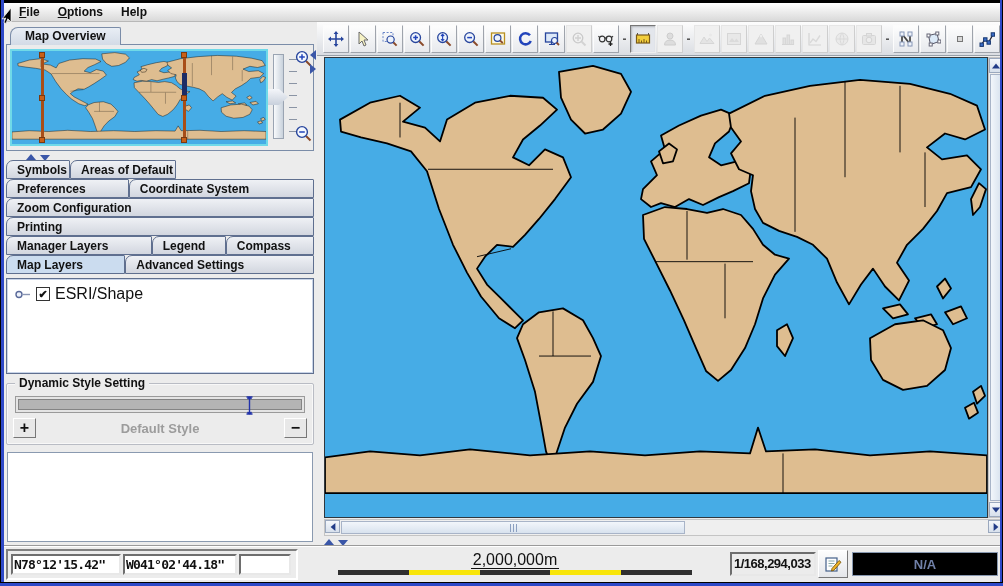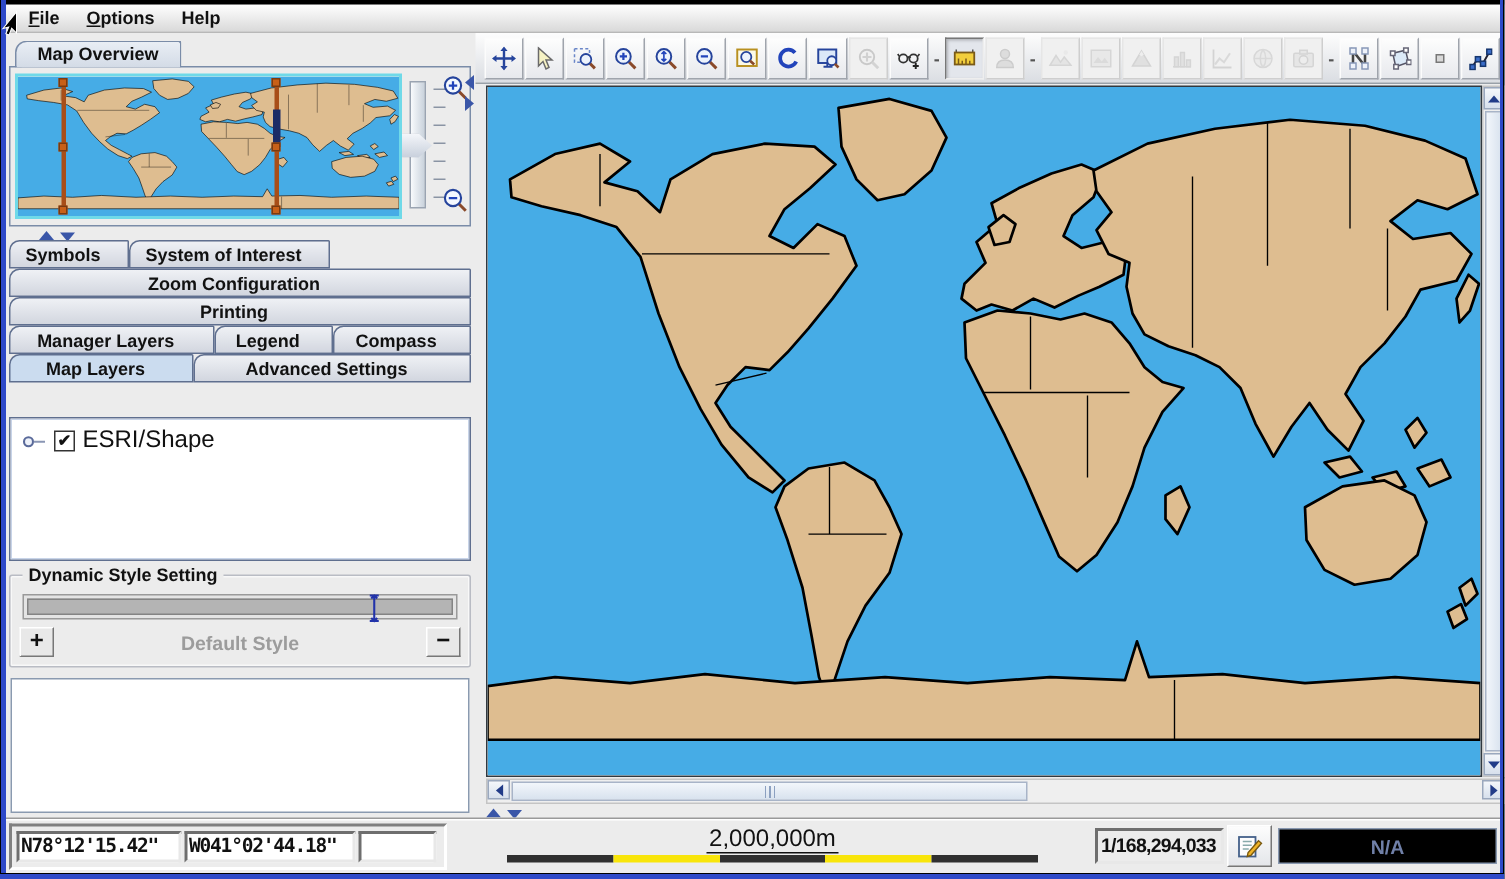--- a/index.html
+++ b/index.html
@@ -66,22 +66,22 @@
   .tri.leftt { border-top:5px solid transparent; border-bottom:5px solid transparent; border-right:6px solid #3A56A8;}
   .tri.rightt{ border-top:5px solid transparent; border-bottom:5px solid transparent; border-left:6px solid #3A56A8;}
 
   
   #tabstack{ position:absolute; left:2px; top:138px; width:308px; }
   .tab-row{ display:flex; height:19px; }
   .tab-row.r1{ justify-content:flex-start; }
   .tab{
     border:1px solid #5F6F8F; border-radius:7px 1px 0 0;
     background:linear-gradient(#EFF1F5,#D2D6DF);
-    font-weight:bold; font-size:12px; text-align:center;
-    padding:2px 18px 0 10px; white-space:nowrap; overflow:hidden; cursor:default;
+    font-weight:bold; font-size:12px; 
+    padding:2px 2px 0 10px; white-space:nowrap; overflow:hidden; cursor:default;
   }
   .tab.selected{ background:#CBDCEF; }
   
   #tree-panel{
     position:absolute; left:2px; top:256px; width:308px; height:96px;
     background:#fff; border:1px solid #5F6F8F; box-shadow:0 0 0 1px #C8D4E8 inset;
   }
   .tree-row{ display:flex; align-items:center; gap:5px; padding:6px 0 0 8px; }
   .tree-checkbox{
     width:14px; height:14px; background:#fff; border:1px solid #333;
@@ -276,21 +276,25 @@
           <path d="M4.2 7h5.6" stroke="#2244BB" stroke-width="1.5"></path>
         </svg>
       </div>
 
       <div class="tri up" style="left:22px; top:132px;"></div>
       <div class="tri down" style="left:36px; top:133px;"></div>
 
       <div id="tabstack">
           <div class="tab-row r1">
             <div class="tab">Symbols</div>
-            <div class="tab">System of Interest</div>
+            <div class="tab">Areas of Default</div>
+          </div>
+          <div class="tab-row">
+            <div class="tab" style="flex-grow: 11;">Preferences</div>
+            <div class="tab" style="flex-grow: 17;">Coordinate System</div>
           </div>
           <div class="tab-row">
             <div class="tab" style="flex-grow: 18;">Zoom Configuration</div>
           </div>
           <div class="tab-row">
             <div class="tab" style="flex-grow: 8;">Printing</div>
           </div>
           <div class="tab-row">
             <div class="tab" style="flex-grow: 14;">Manager Layers</div>
             <div class="tab" style="flex-grow: 6;">Legend</div>

